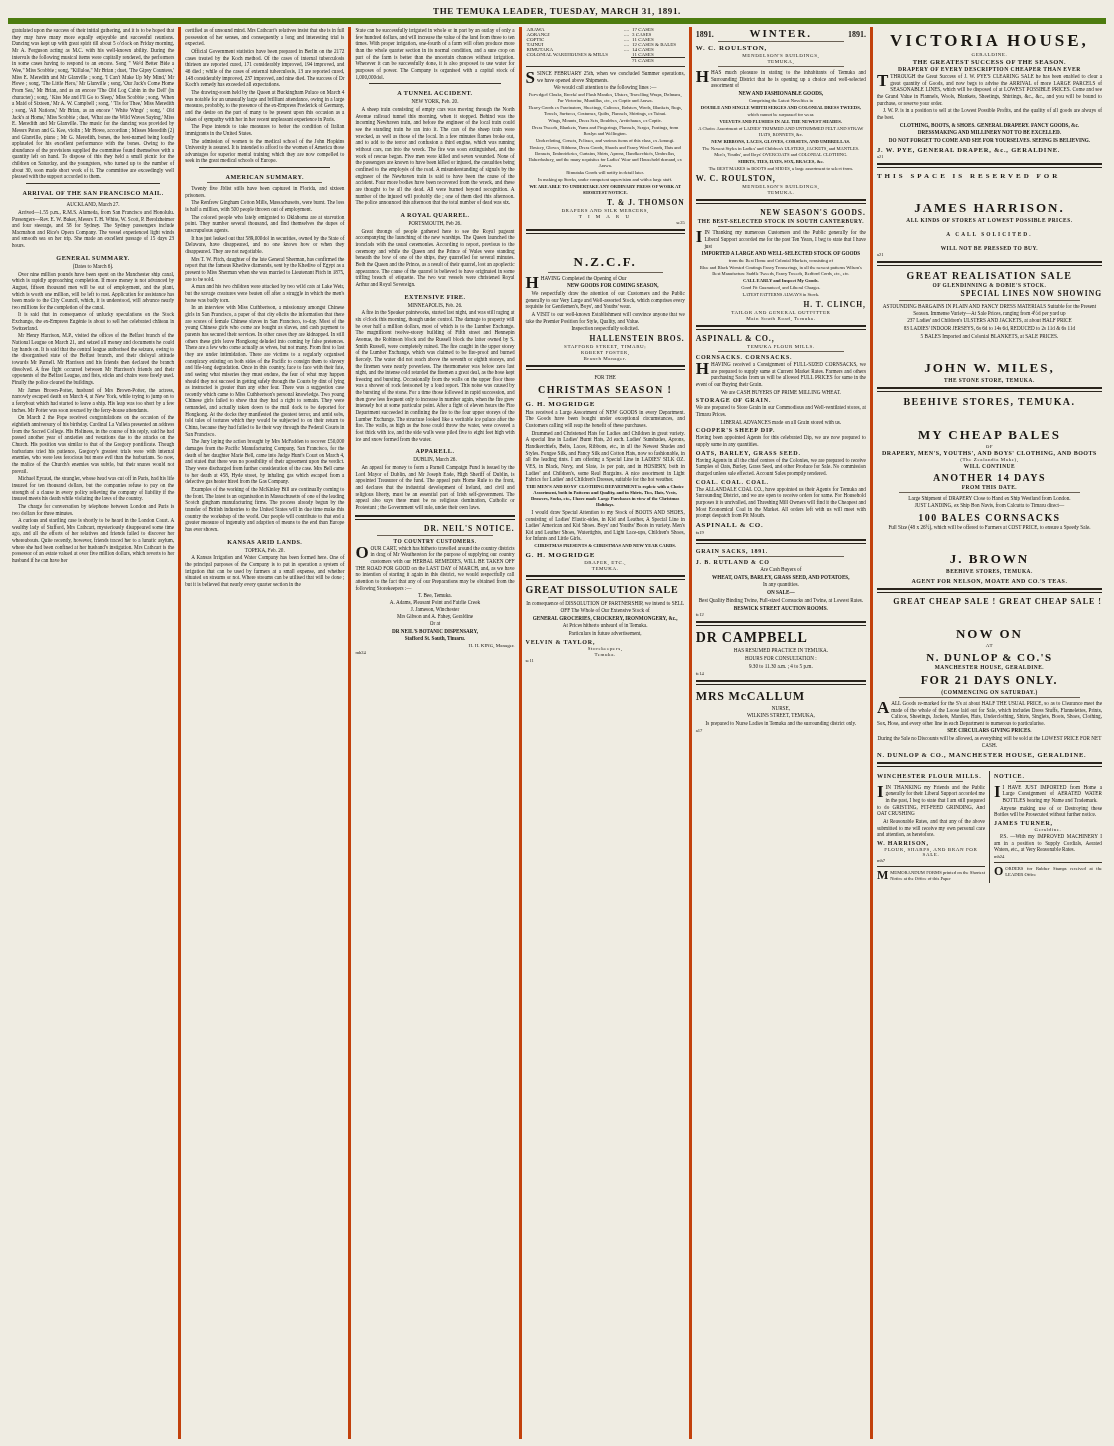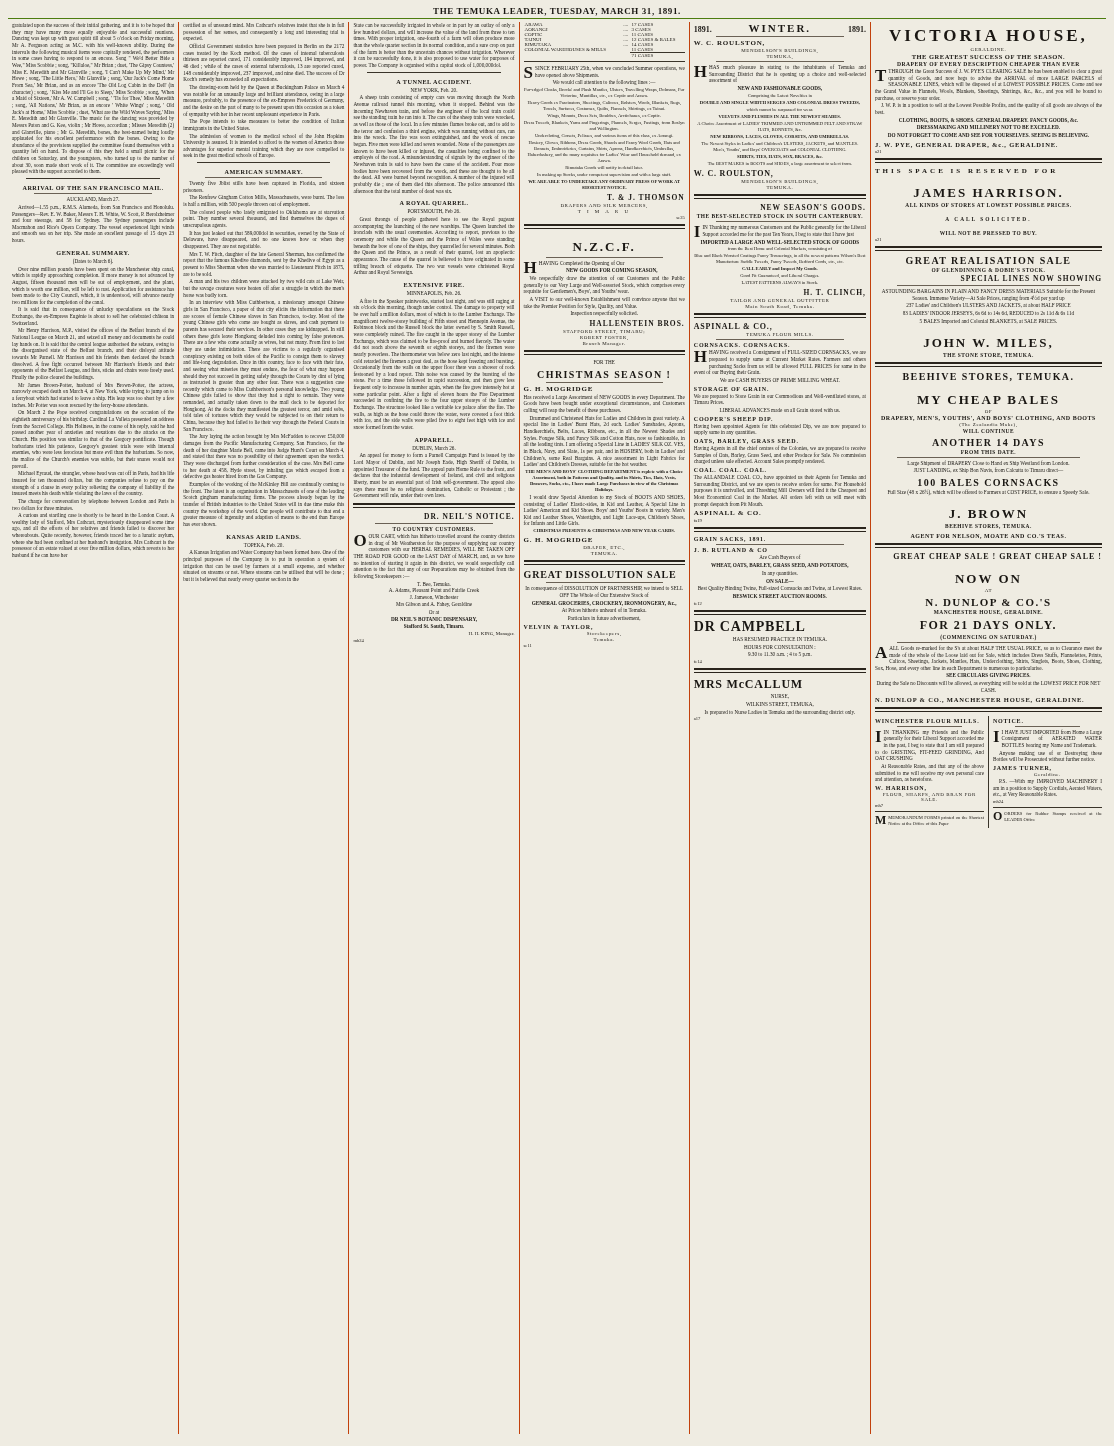--- a/index.html
+++ b/index.html
@@ -6,29 +6,29 @@
   body{font-family:"Liberation Serif", serif;color:#1a1713;}
   #page{
     width:1114px;height:1446px;margin:0 auto;position:relative;
     background:#efece2;
     box-sizing:border-box;
     padding:6px 8px 4px 8px;
   }
   .masthead{
     text-align:center;font-size:9px;letter-spacing:.6px;
     font-variant:small-caps;font-weight:bold;
-    border-bottom:1px solid #4d7c0f;padding-bottom:2px;margin-bottom:3px;
+    border-bottom:6px solid #4d7c0f;padding-bottom:2px;margin-bottom:3px;
   }
   .cols{display:flex;align-items:stretch;height:1412px;}
   .col{
     box-sizing:border-box;
     padding:0 4px;
     overflow:hidden;
   }
-  .col + .col{border-left:1px solid #c2410c;}
+  .col + .col{border-left:3px solid #c2410c;}
   .c1{width:15.5%;}
   .c2{width:15.5%;}
   .c3{width:15.5%;}
   .c4{width:15.5%;}
   .c5{width:16.5%;}
   .c6{width:21.5%;}
   p{margin:0 0 1px 0;font-size:5.2px;line-height:1.28;text-align:justify;
     text-justify:inter-word;hyphens:auto;}
   .p-ind{text-indent:6px;}
   .hd{
@@ -36,21 +36,21 @@
     margin:5px 0 2px 0;text-transform:uppercase;
   }
   .rule{border-top:1px solid #3a342a;margin:3px 14px;}
   .rule-full{border-top:1px solid #3a342a;margin:3px 0;}
   .rule-thin{border-top:1px solid #6a6155;margin:2px 22px;}
   .dbl{border-top:2px solid #2a241c;border-bottom:1px solid #2a241c;height:2px;margin:4px 0;}
   .ttl-xl{
     text-align:center;font-size:17px;font-weight:bold;letter-spacing:3px;
     margin:4px 0 1px 0;font-family:"Liberation Serif", serif;
   }
-  .ttl-lg{text-align:center;font-size:13px;font-weight:bold;letter-spacing:2px;margin:10px 0 1px 0;}
+  .ttl-lg{text-align:center;font-size:13px;font-weight:bold;letter-spacing:2px;margin:20px 0 1px 0;}
   .ttl-md{text-align:center;font-size:10px;font-weight:bold;letter-spacing:1.4px;margin:3px 0 1px 0;}
   .ttl-sm{text-align:right;font-size:7.5px;font-weight:bold;letter-spacing:1px;margin:2px 0 1px 0;}
   .ttl-xs{font-size:6px;font-weight:bold;letter-spacing:.8px;margin:2px 0 1px 0;}
   .sub{text-align:center;font-size:5px;letter-spacing:.6px;margin:1px 0;}
   .sub-b{text-align:center;font-size:5.4px;font-weight:bold;letter-spacing:.5px;margin:1px 0;}
   .ctr{text-align:center;font-size:5.2px;margin:1px 0;line-height:1.3;}
   .dropcap{float:left;font-size:17px;line-height:13px;font-weight:bold;margin:1px 2px 0 0;}
   .tbl{width:100%;border-collapse:collapse;font-size:5px;}
   .tbl td{padding:0 1px;vertical-align:top;}
   .sig{text-align:right;font-size:5px;margin-top:1px;}

